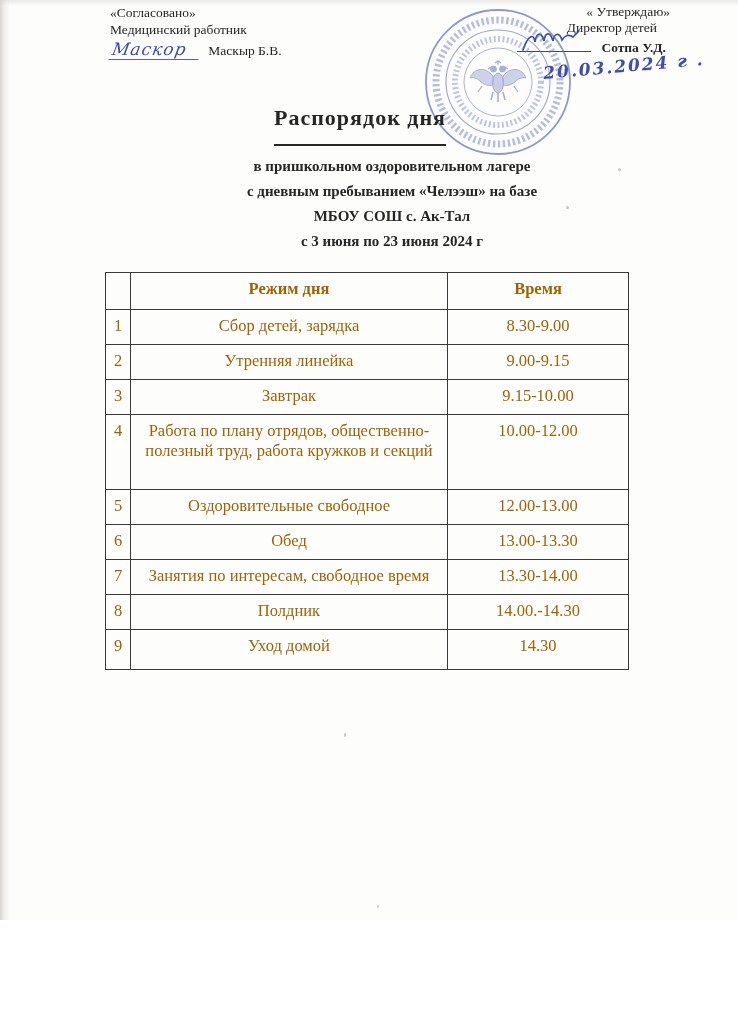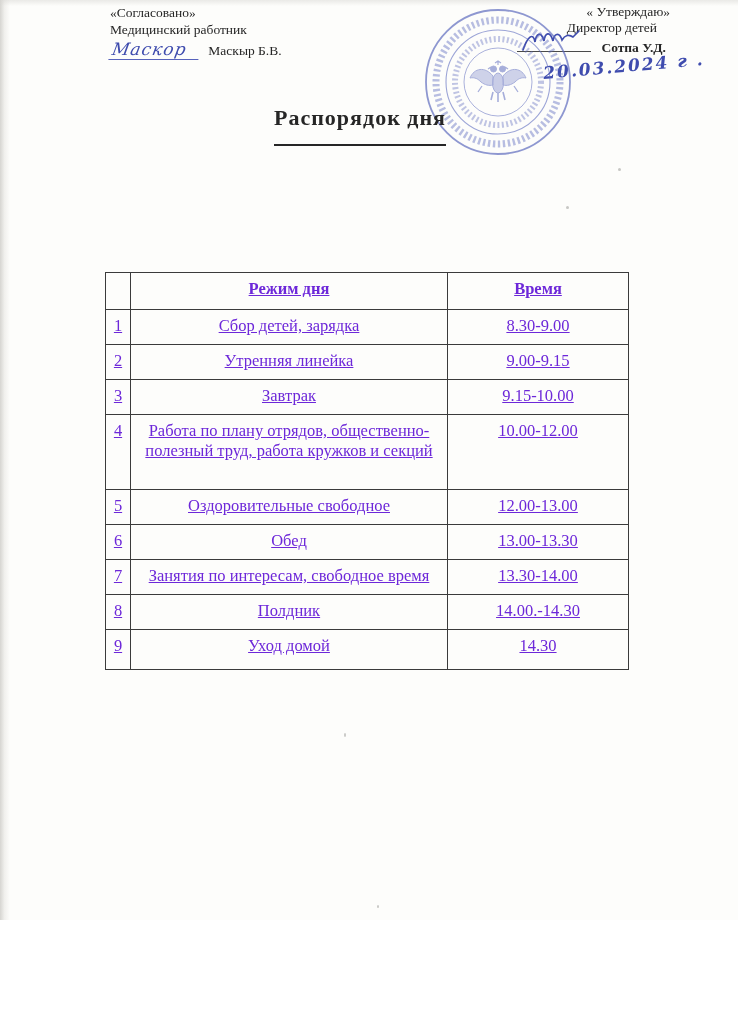--- a/index.html
+++ b/index.html
@@ -51,21 +51,21 @@
     border-bottom:2.4px solid #262626;padding-bottom:14px;
   }
   .subtitle{position:absolute;left:110px;top:156px;width:564px;text-align:center;
     font-weight:bold;font-size:15px;}
   .subtitle div{height:25px;line-height:21px;}
 
   
   table.schedule{
     position:absolute;left:105px;top:272px;width:523px;
     border-collapse:collapse;table-layout:fixed;
-    font-size:16.5px;color:#6d28d9;text-decoration:underline;
+    font-size:16.5px;color:#a16207;
   }
   table.schedule td,table.schedule th{
     border:1.4px solid #3b3b3b;vertical-align:top;
     padding:6px 4px 2px 4px;text-align:center;font-weight:normal;
     overflow:hidden;
   }
   table.schedule th{font-weight:bold;}
   col.c-num{width:25px;}
   col.c-act{width:317px;}
   col.c-time{width:181px;}
@@ -125,20 +125,26 @@
         <path d="M-5,10 L-7,18 M0,11 L0,20 M5,10 L7,18" stroke-width="1.6" fill="none"></path>
         <path d="M-16,4 L-20,10 M16,4 L20,10" stroke-width="1.3" fill="none"></path>
       </g>
     </svg>
   </div>
 
   <div class="title">
     <span>Распорядок дня</span>
   </div>
 
+  <div class="subtitle">
+    <div>в пришкольном оздоровительном лагере</div>
+    <div>с дневным пребыванием «Челээш» на базе</div>
+    <div>МБОУ СОШ с. Ак-Тал</div>
+    <div>с 3 июня по 23 июня 2024 г</div>
+  </div>
 
   <table class="schedule">
     <colgroup>
         <col class="c-num">
         <col class="c-act">
         <col class="c-time">
       </colgroup>
     <tbody>
         <tr class="h-head">
       <th></th>

